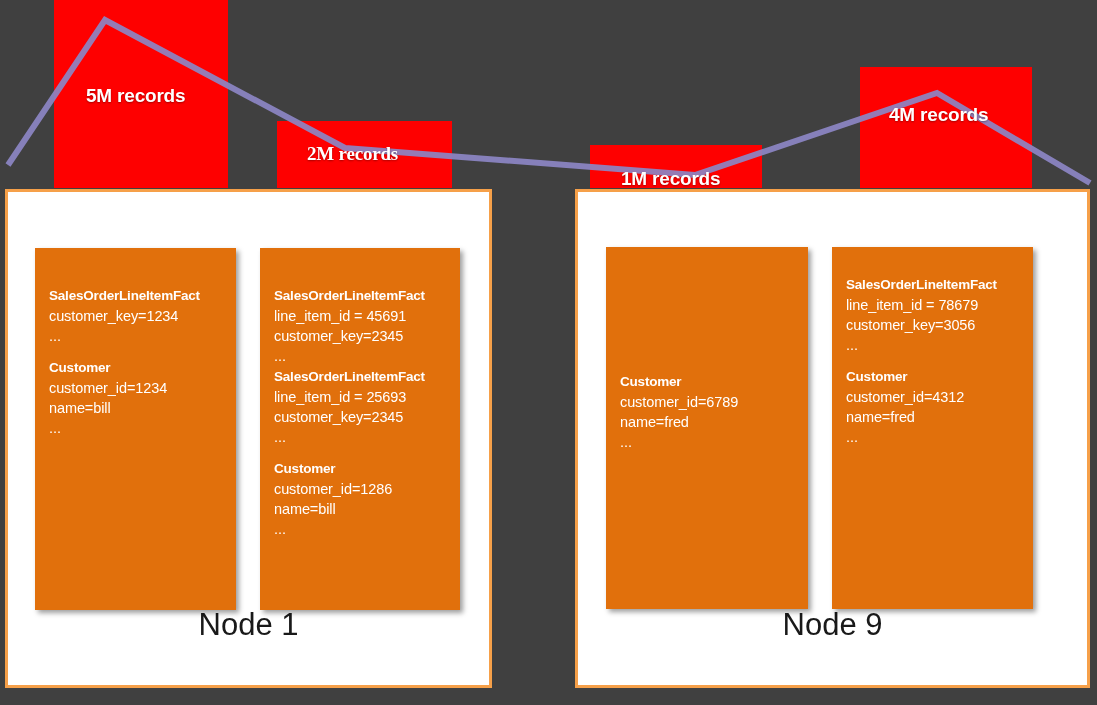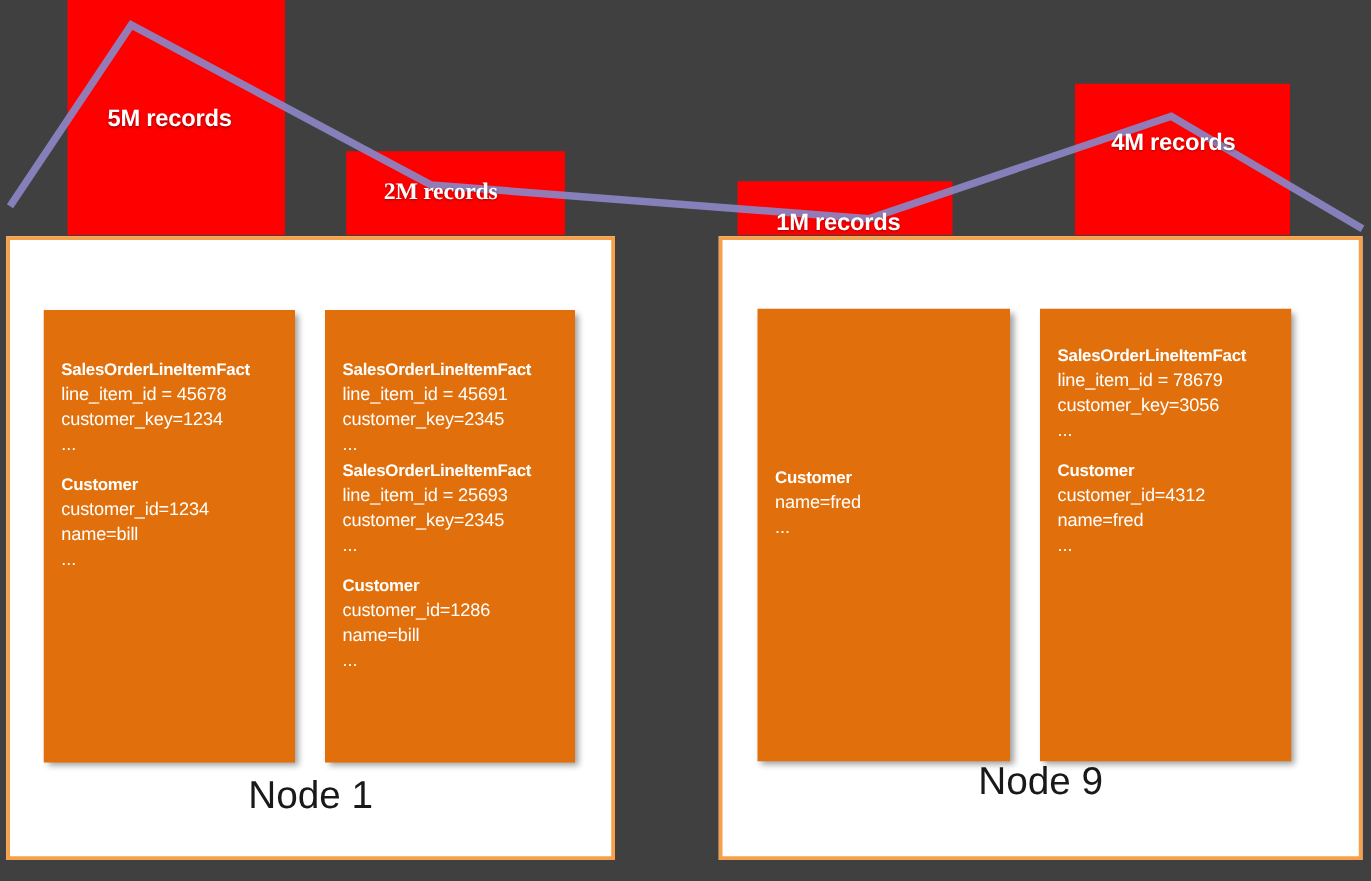--- a/index.html
+++ b/index.html
@@ -113,27 +113,26 @@
       <polyline points="8,165 105,20 345,148 695,175 937,93 1090,183" fill="none" stroke="#8C85C4" stroke-width="6" stroke-linejoin="miter" stroke-linecap="butt" opacity="0.92"></polyline>
     </svg>
 
     <div class="bar-label" style="left:86px; top:85px;">5M records</div>
     <div class="bar-label" style="left:307px; top:143px;font-family:Liberation Serif, serif;">2M records</div>
     <div class="bar-label" style="left:621px; top:157px;margin-top:11px;">1M records</div>
     <div class="bar-label" style="left:889px; top:104px;">4M records</div>
   </div>
 
   <div class="node-box" style="left:5px; top:189px; width:487px; height:499px;">
-    <div class="node-label" style="top:426px;text-align:center;">Node 1</div>
+    <div class="node-label" style="top:415px;text-align:center;">Node 1</div>
   </div>
 
   <div class="slice-box" style="left:35px; top:248px; width:201px; height:362px;">
     <div class="slice-body" style="top:38px;">
       <div class="rec-title">SalesOrderLineItemFact</div>
-      <div class="rec-line">line_item_id = 45678</div>
       <div class="rec-line">customer_key=1234</div>
       <div class="rec-ellipsis">...</div>
       <div class="rec-gap"></div>
       <div class="rec-title">Customer</div>
       <div class="rec-line">customer_id=1234</div>
       <div class="rec-line">name=bill</div>
       <div class="rec-ellipsis">...</div>
     </div>
 
   </div>
@@ -157,20 +156,21 @@
 
   </div>
 
   <div class="node-box" style="left:575px; top:189px; width:515px; height:499px;">
     <div class="node-label" style="top:415px;">Node 9</div>
   </div>
 
   <div class="slice-box" style="left:606px; top:247px; width:202px; height:362px;">
     <div class="slice-body" style="top:125px;">
       <div class="rec-title">Customer</div>
+      <div class="rec-line">customer_id=6789</div>
       <div class="rec-line">name=fred</div>
       <div class="rec-ellipsis">...</div>
     </div>
 
   </div>
 
   <div class="slice-box" style="left:832px; top:247px; width:201px; height:362px;">
     <div class="slice-body" style="top:28px;">
       <div class="rec-title">SalesOrderLineItemFact</div>
       <div class="rec-line">line_item_id = 78679</div>

